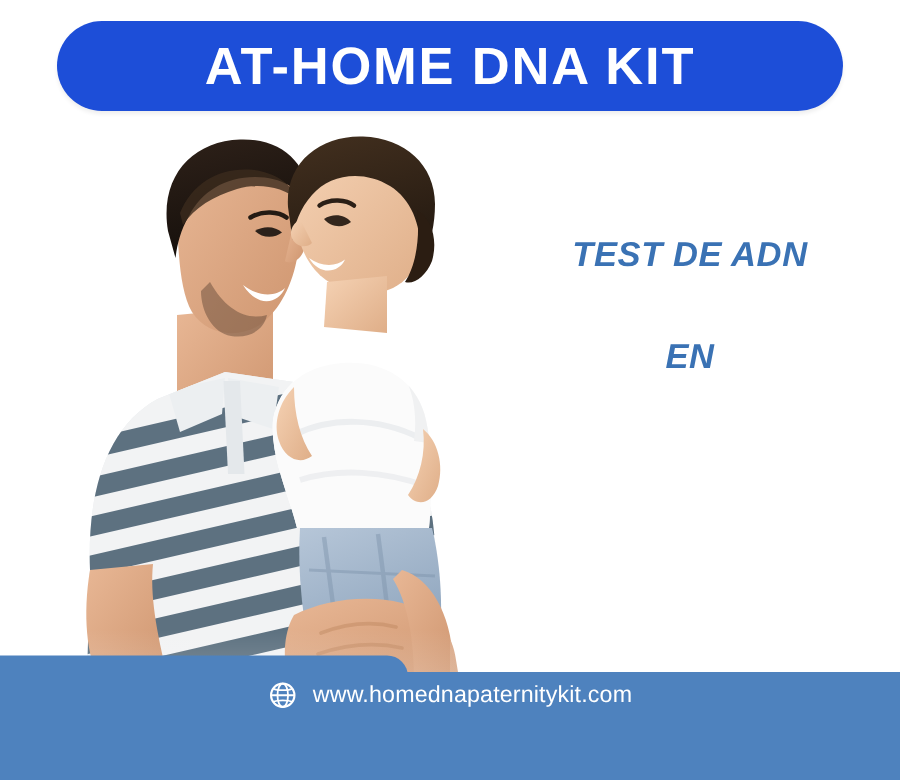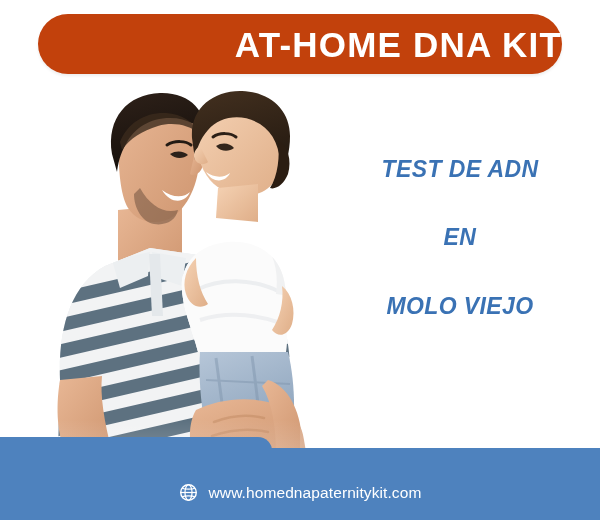--- a/index.html
+++ b/index.html
@@ -18,25 +18,25 @@
     overflow: hidden;
   }
 
   
   .header-banner {
     position: absolute;
     left: 38px;
     top: 14px;
     width: 524px;
     height: 60px;
-    background: #c2410c;
+    background: #1d4ed8;
     border-radius: 30px;
     display: flex;
     align-items: center;
-    justify-content: flex-end;
+    justify-content: center;
     box-shadow: 0 2px 3px rgba(0,0,0,0.07);
   }
   .header-title {
     color: #ffffff;
     font-size: 35px;
     font-weight: bold;
     letter-spacing: 1.2px;
     line-height: 1;
     white-space: nowrap;
     font-family: "Liberation Sans", sans-serif;
@@ -102,21 +102,20 @@
   .footer-row {
     position: absolute;
     display: flex;
     align-items: center;
     white-space: nowrap;
   }
   .footer-row-web {
     left: 0; right: 0;
     top: 6px;
     justify-content: center;
-    margin-top: 29px;
   }
   .footer-row-bottom {
     left: 0; right: 0;
     top: 34px;
     justify-content: center;
   }
   .footer-item {
     display: flex;
     align-items: center;
     white-space: nowrap;
@@ -268,21 +267,20 @@
       <path d="M268 300 C288 306 300 330 302 358 L304 372 L276 372 C276 348 272 322 262 306 Z" fill="url(#skinA)"></path>
 
       <rect x="300" y="0" width="40" height="372" fill="url(#fadeBottom)" opacity="0.25"></rect>
       <rect x="0" y="340" width="340" height="32" fill="url(#fadeBottom)" opacity="0.35"></rect>
     </svg>
   </div>
 
   <div class="headline-block">
     <div class="headline-line l1">TEST DE ADN</div>
     <div class="headline-line l2">EN</div>
-    <div class="headline-line l3">MOLO VIEJO</div>
   </div>
 
   <div class="footer-left-band"></div>
   <div class="footer-main-band"></div>
 
   <div class="footer-content">
 
     <div class="footer-row footer-row-web">
       <div class="footer-item">
         <span class="f-icon">

